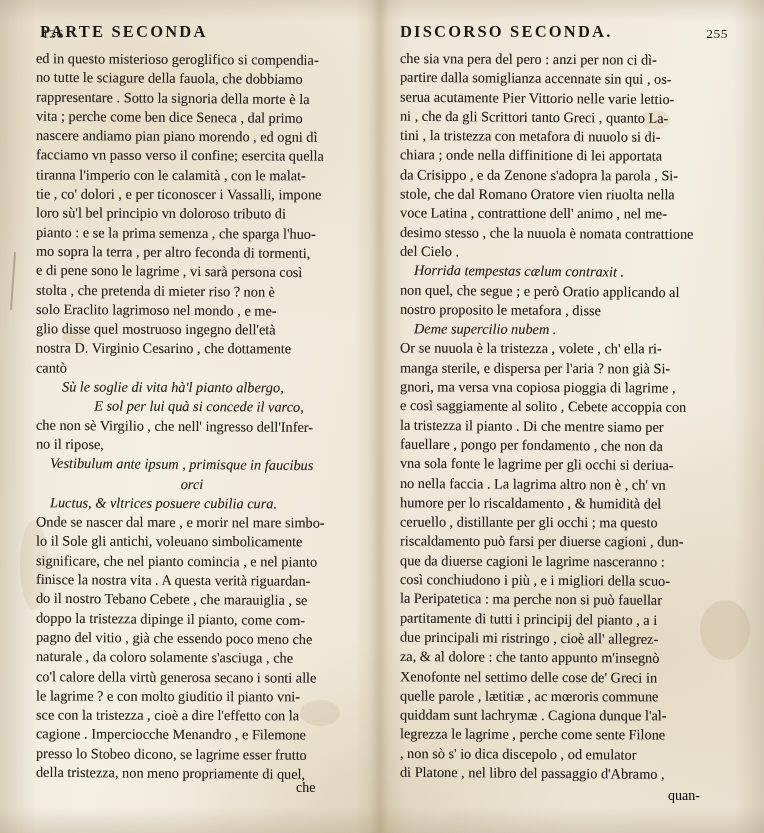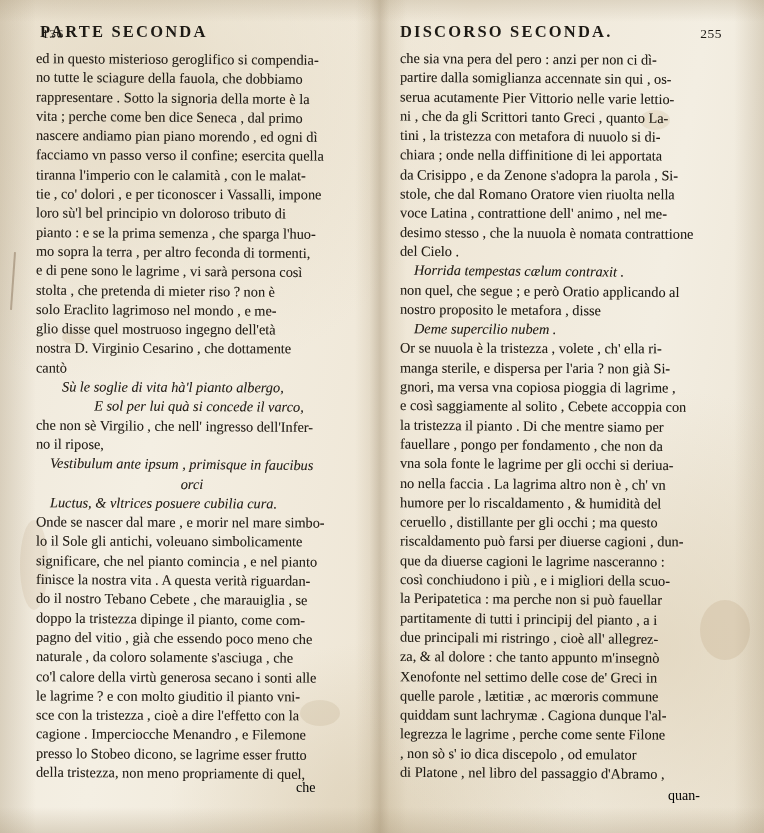--- a/index.html
+++ b/index.html
@@ -89,21 +89,21 @@
   .head .running {
     position: absolute;
     left: 0; right: 0;
     text-align: left;
     font-size: 16.5px;
     letter-spacing: 2.2px;
     font-weight: 700;
     top: 0;
   }
   .leaf.left  .head .folio { left: 42px; }
-  .leaf.right .head .folio { right: 42px; font-family: Liberation Serif, serif; }
+  .leaf.right .head .folio { right: 36px; font-family: Liberation Serif, serif; }
   .leaf.left  .head .running { padding-left: 40px; padding-right: 28px; }
   .leaf.right .head .running { padding-left: 18px; padding-right: 52px; }
 
   .col {
     position: absolute;
     top: 50px;
     color: #241f18;
     font-size: 14.3px;
     line-height: 19.3px;
   }

